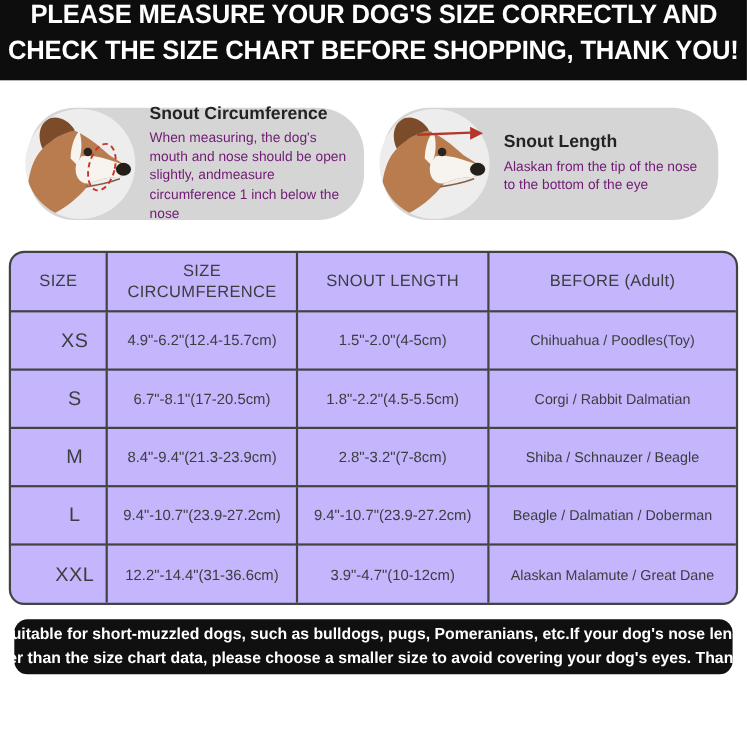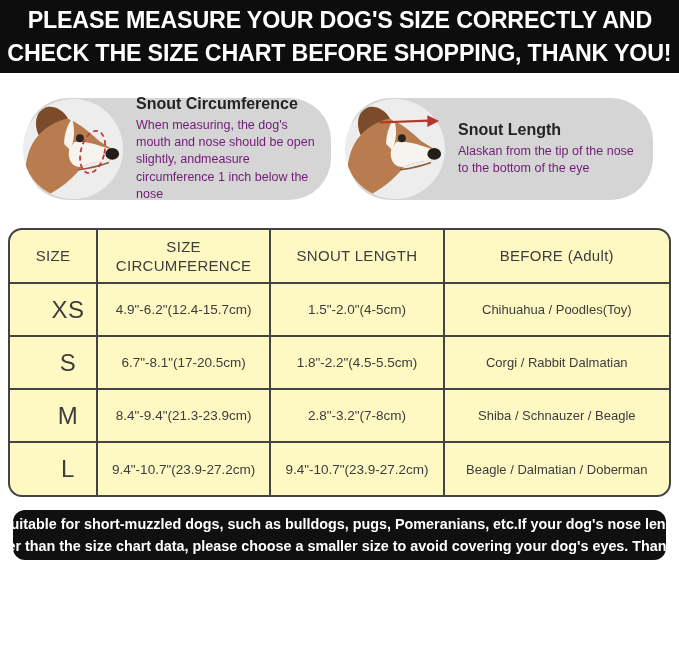--- a/index.html
+++ b/index.html
@@ -2,21 +2,21 @@
 <html><head>
 <meta charset="utf-8">
 <style>
   * { margin:0; padding:0; box-sizing:border-box; }
   html,body { width:679px; height:669px; overflow:hidden; }
   body { background:#ffffff; font-family:"Liberation Sans", sans-serif; }
 
   
   .banner-top {
     height:73px; background:#0d0d0d; color:#ffffff;
-    display:flex; flex-direction:column; align-items:center; justify-content:center;
+    display:flex; flex-direction:column; align-items:center; 
     gap:5px; text-align:center;
   }
   .banner-top .line {
     font-size:24px; font-weight:bold; letter-spacing:-0.2px;
     transform:scaleX(0.97); white-space:nowrap;
   }
 
   
   .pills { display:flex; gap:17px; padding:0 26px; margin-top:25px; height:102px; }
   .pill {
@@ -25,37 +25,37 @@
   }
   .dog-circle { width:102px; height:102px; flex:0 0 102px; margin-left:-4px; }
   .dog-circle svg { width:100%; height:100%; display:block; }
   .pill-text { padding:0 12px 0 12px; }
   .pill-title { font-size:16px; font-weight:bold; color:#232323; margin-bottom:4px; }
   .pill-desc  { font-size:12.5px; color:#701a75; line-height:1.38; }
 
   
   .table-wrap {
     margin:28px 8px 0; border:2px solid #434343; border-radius:14px;
-    overflow:hidden; background:#fef9c3;
+    overflow:hidden; background:#c4b5fd;
   }
   table { width:100%; border-collapse:collapse; table-layout:fixed; }
   col.c-size   { width:13.2%; }
   col.c-circ   { width:26.3%; }
   col.c-len    { width:26.3%; }
   col.c-breeds { width:34.2%; }
   th, td {
     border:2px solid #434343; text-align:center; vertical-align:middle;
     color:#3d3d3d; font-weight:normal; height:53px; padding:2px;
   }
   tr > *:first-child { border-left:none; }
   tr > *:last-child  { border-right:none; }
   thead tr > * { border-top:none; }
   tbody tr:last-child > * { border-bottom:none; }
   th { font-size:15px; white-space:pre-line; line-height:1.3; letter-spacing:0.3px; }
-  td.size  { font-size:24px; letter-spacing:0.5px;padding-left:32px; }
+  td.size  { font-size:18px; letter-spacing:0.5px;padding-left:32px; }
   td.val   { font-size:13.5px; }
   td.breed { font-size:13px;margin-top:48px; }
 
   
   .banner-bottom {
     margin:13px 13px 0; height:50px; background:#101010; border-radius:12px;
     color:#ffffff; display:flex; flex-direction:column; align-items:center;
     justify-content:center; text-align:center;
   }
   .banner-bottom .line { font-size:14.5px; font-weight:bold; line-height:1.55; white-space:nowrap; transform:scaleX(0.99); }
@@ -164,20 +164,26 @@
           <td class="val">8.4"-9.4"(21.3-23.9cm)</td>
           <td class="val">2.8"-3.2"(7-8cm)</td>
           <td class="breed">Shiba / Schnauzer / Beagle</td>
         </tr>
         <tr>
           <td class="size">L</td>
           <td class="val">9.4"-10.7"(23.9-27.2cm)</td>
           <td class="val">9.4"-10.7"(23.9-27.2cm)</td>
           <td class="breed">Beagle / Dalmatian / Doberman</td>
         </tr>
+        <tr>
+          <td class="size">XXL</td>
+          <td class="val">12.2"-14.4"(31-36.6cm)</td>
+          <td class="val">3.9"-4.7"(10-12cm)</td>
+          <td class="breed">Alaskan Malamute / Great Dane</td>
+        </tr>
       </tbody>
     </table>
   </div>
 
   <footer class="banner-bottom">
     <div class="line">Not suitable for short-muzzled dogs, such as bulldogs, pugs, Pomeranians, etc.If your dog's nose length is</div>
     <div class="line">smaller than the size chart data, please choose a smaller size to avoid covering your dog's eyes. Thank you!</div>
   </footer>
 
 </div>

